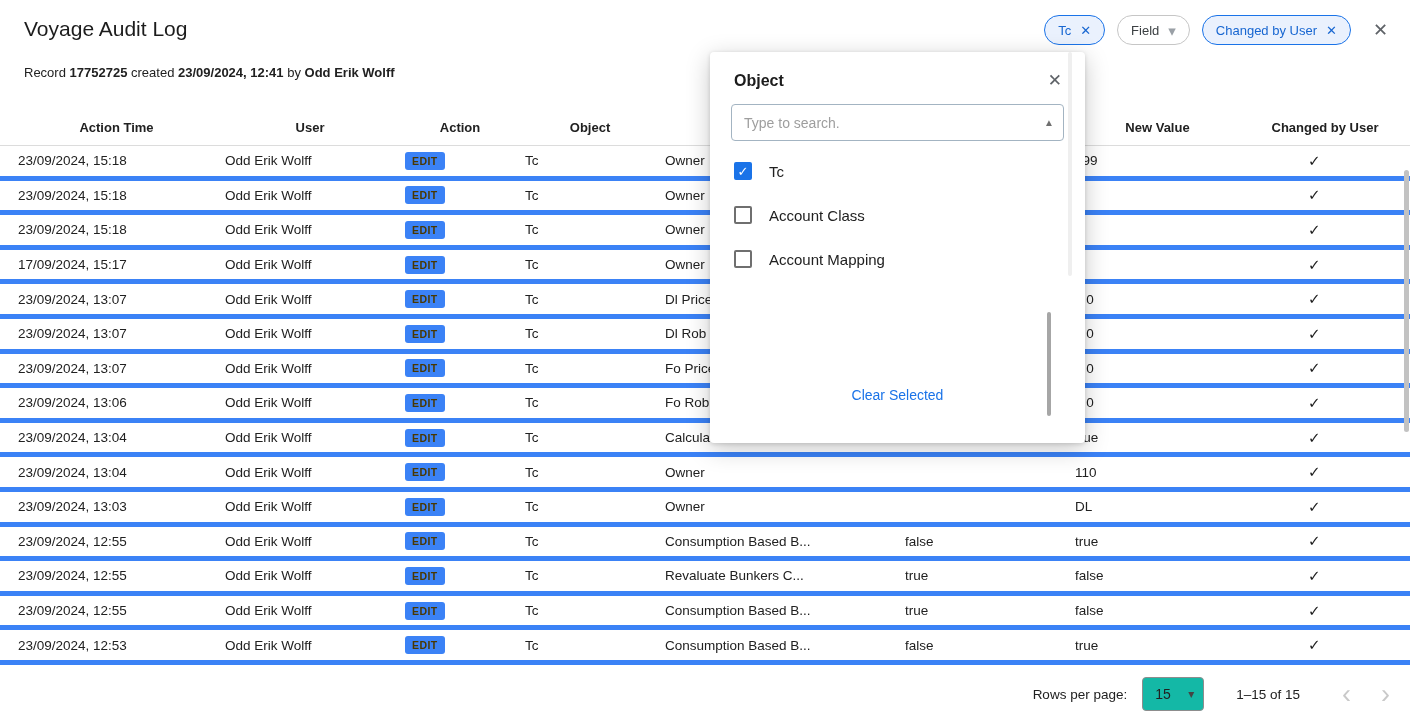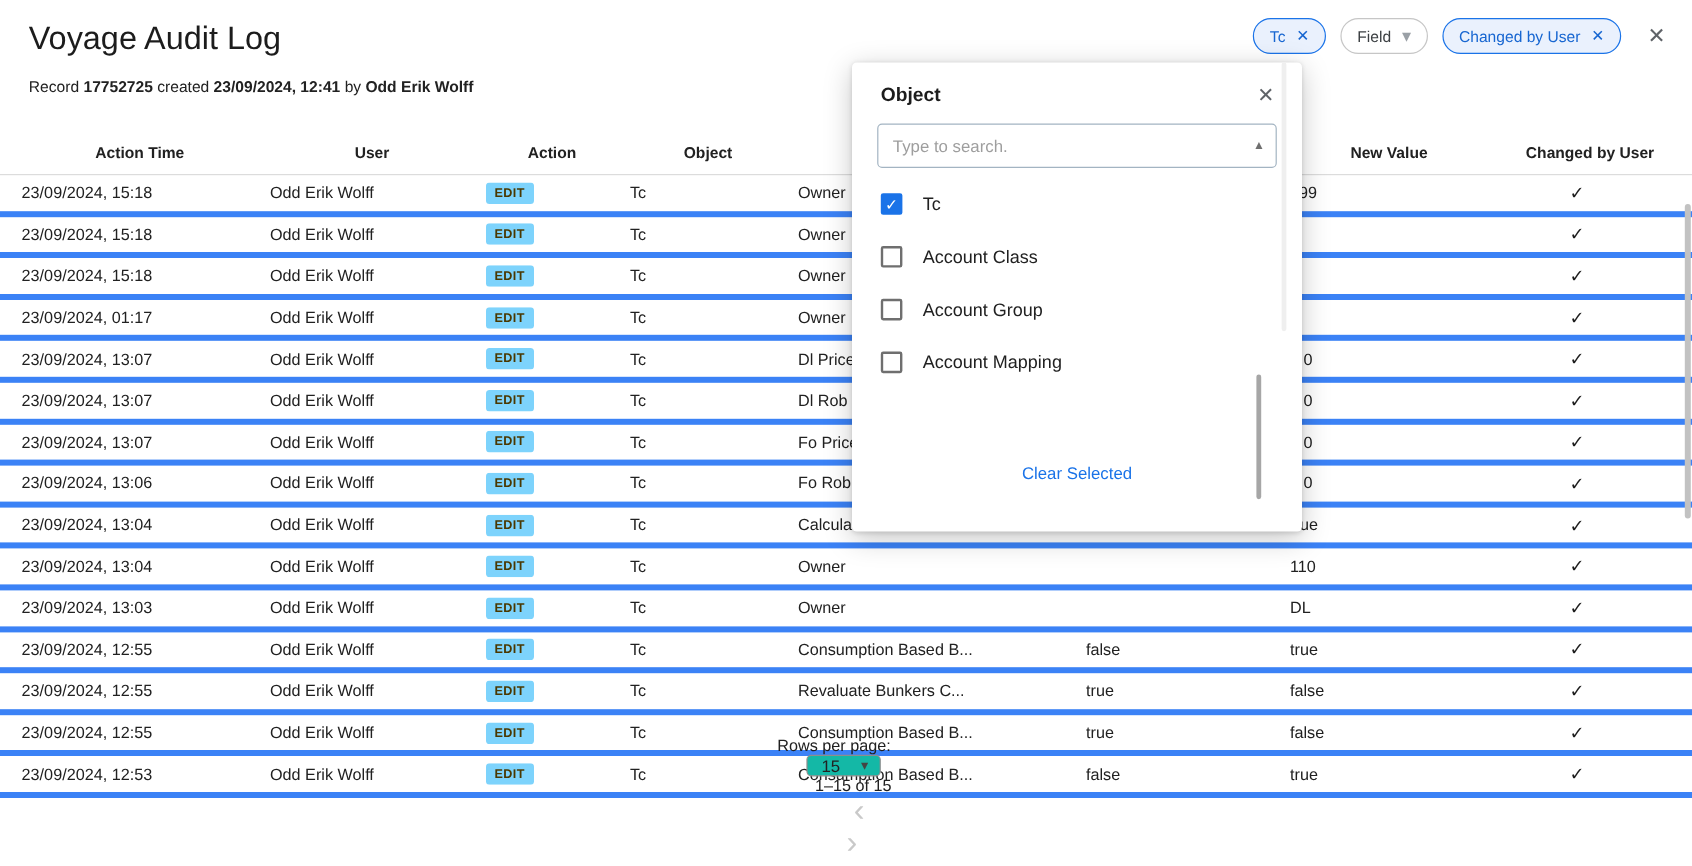--- a/index.html
+++ b/index.html
@@ -3,37 +3,37 @@
 <meta charset="utf-8">
 <style>
   * { margin:0; padding:0; box-sizing:border-box; }
   html,body { width:1410px; height:722px; }
   body {
     font-family:"Liberation Sans","DejaVu Sans",sans-serif;
     background:#ffffff; color:#212121; position:relative; overflow:hidden;
   }
 
   
-  .page-title { position:absolute; left:24px; top:17px; font-size:27px; font-weight:400; color:#1c1c1c; }
+  .page-title { position:absolute; left:24px; top:17px; font-size:21px; font-weight:400; color:#1c1c1c; }
   .record-line { position:absolute; left:24px; top:65px; font-size:13px; color:#212121;text-align:center; }
   .record-line b { font-weight:700; }
   .chips { position:absolute; top:15px; right:22px; display:flex; align-items:center; gap:12px; }
   .chip { display:inline-flex; align-items:center; gap:9px; height:30px; padding:0 13px; border-radius:16px; font-size:13px; cursor:pointer; white-space:nowrap; }
   .chip-active { border:1px solid #1a73e8; background:#eaf1fd; color:#1766d1; font-weight:500; }
   .chip-plain { border:1px solid #c6c6c6; background:#fff; color:#3c4043; }
   .chip-x { font-weight:900; font-size:13px; color:#1766d1; }
   .chip-caret { color:#9aa0a6; font-size:15px; line-height:1; }
   .page-close { font-size:18px; color:#5f6368; margin-left:10px; cursor:pointer; }
 
   
   .grid-row { display:grid; grid-template-columns:207px 180px 120px 140px 240px 170px 175px 1fr; padding-left:18px; align-items:center; }
   .thead { position:absolute; top:110px; left:0; width:1410px; height:36px; font-size:13px; font-weight:700; border-bottom:1px solid #dcdcdc;text-align:center; }
   .tbody { position:absolute; top:146px; left:0; width:1410px; }
   .tr { height:34.6px; border-bottom:5px solid #3b82f6; font-size:13.5px; }
-  .badge { display:inline-block; background:#7dd3fc; color:#4a3800; font-size:10.5px; font-weight:700; letter-spacing:.4px; padding:3px 7px; border-radius:3px; }
+  .badge { display:inline-block; background:#3b82f6; color:#4a3800; font-size:10.5px; font-weight:700; letter-spacing:.4px; padding:3px 7px; border-radius:3px; }
   .td { overflow:hidden; white-space:nowrap; padding-right:10px; }
   .td-check { padding-left:58px; }
   .check { font-size:15px; font-weight:900; color:#1c1c1c; }
 
   
   .popup { position:absolute; left:710px; top:52px; width:375px; height:391px; background:#fff; border-radius:4px;
            box-shadow:0 6px 24px rgba(0,0,0,.22), 0 1px 4px rgba(0,0,0,.14); z-index:10; }
   .popup-head { display:flex; align-items:center; justify-content:space-between; padding:18px 23px 11px 24px; }
   .popup-title { font-size:16px; font-weight:700; color:#1c1c1c; }
   .popup-close { font-size:17px; color:#5f6368; cursor:pointer; }
@@ -47,21 +47,21 @@
   .opt[data-checked="true"] .cb { background:#1a73e8; border-color:#1a73e8; }
   .tick { color:#fff; font-size:13px; font-weight:900; line-height:1; }
   .opt[data-checked="false"] .tick { visibility:hidden; }
   .opt-label { font-size:15px; color:#212121; }
   .list-scroll-track { position:absolute; right:13px; top:0; width:4px; height:224px; background:#efefef; border-radius:2px; }
   .list-scroll-thumb { position:absolute; right:13px; top:0; width:4px; height:104px; background:#a6a6a6; border-radius:2px; }
   .clear-row { display:flex; justify-content:center; margin-top:14px; }
   .clear-btn { color:#1a73e8; font-size:14px; font-weight:500; cursor:pointer; }
 
   
-  .footer { position:absolute; top:672px; left:0; width:1410px; height:44px; display:flex; align-items:center; justify-content:flex-end; font-size:13.5px; color:#212121; padding-right:20px;flex-direction:column; }
+  .footer { position:absolute; top:672px; left:0; width:1410px; height:44px; display:flex; align-items:center; justify-content:flex-end; font-size:13.5px; color:#212121; padding-right:20px; }
   .rpp-select { margin-left:15px; width:62px; height:34px; border:1px solid #8d8d8d; border-radius:4px; display:flex; align-items:center; justify-content:space-between; padding:0 9px 0 12px; font-size:14px; cursor:pointer; background:#14b8a6; }
   .rpp-caret { font-size:12px; color:#444; }
   .range { margin-left:32px; }
   .pager-btn { margin-left:42px; font-size:27px; color:#c9c9c9; line-height:1; }
   .pager-btn.next { margin-left:30px; }
 
   .page-scrollbar { position:absolute; right:1px; top:170px; width:5px; height:262px; background:#c2c2c2; border-radius:3px; }
 </style>
 </head>
 <body>
@@ -141,21 +141,21 @@
     </div>
     <div class="td">Tc</div>
     <div class="td">Owner</div>
     <div class="td"></div>
     <div class="td">H</div>
     <div class="td td-check">
       <span class="check">✓</span>
     </div>
   </div>
     <div class="tr grid-row">
-    <div class="td">23/09/2024, 01:17</div>
+    <div class="td">17/09/2024, 15:17</div>
     <div class="td">Odd Erik Wolff</div>
     <div class="td">
       <span class="badge">EDIT</span>
     </div>
     <div class="td">Tc</div>
     <div class="td">Owner</div>
     <div class="td"></div>
     <div class="td"></div>
     <div class="td td-check">
       <span class="check">✓</span>
@@ -336,26 +336,20 @@
       <div class="opt" data-checked="false">
       <span class="cb">
         <span class="tick">✓</span>
       </span>
       <span class="opt-label">Account Class</span>
     </div>
       <div class="opt" data-checked="false">
       <span class="cb">
         <span class="tick">✓</span>
       </span>
-      <span class="opt-label">Account Group</span>
-    </div>
-      <div class="opt" data-checked="false">
-      <span class="cb">
-        <span class="tick">✓</span>
-      </span>
       <span class="opt-label">Account Mapping</span>
     </div>
     </div>
   <div class="list-scroll-track"></div>
   <div class="list-scroll-thumb" style="top:260px; right:34px; position:absolute;"></div>
   <div class="clear-row">
     <span class="clear-btn">Clear Selected</span>
   </div>
 </div>
 

